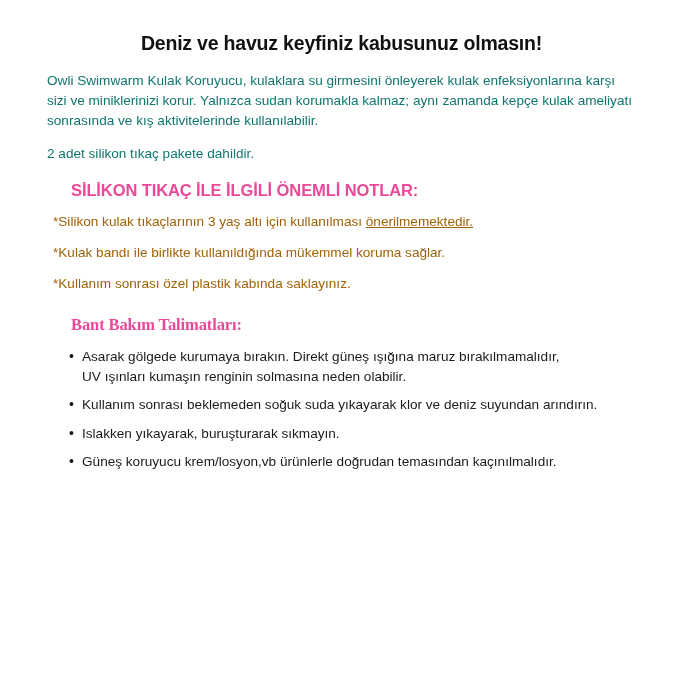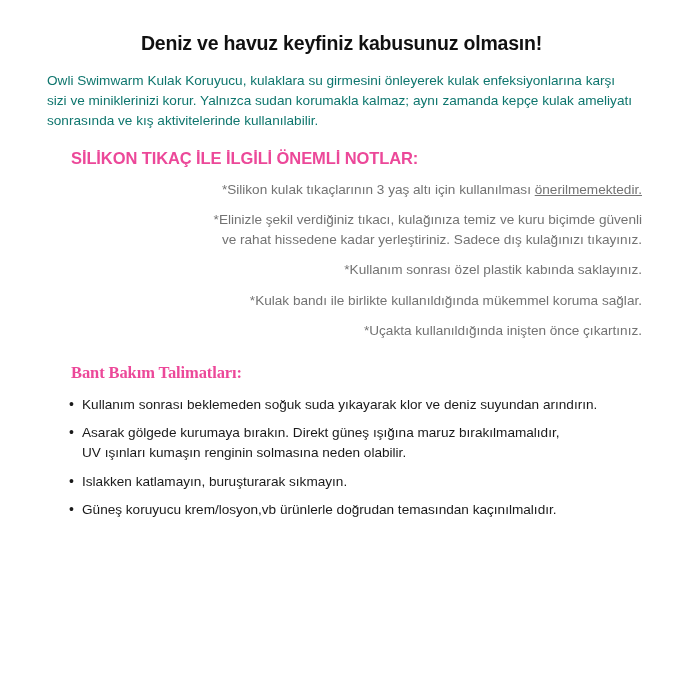--- a/index.html
+++ b/index.html
@@ -51,22 +51,21 @@
     margin-top: 22px;
     padding-left: 54px;
     font-family: Liberation Serif, serif;
   }
   .note {
     font-size: 13.6px;
     line-height: 1.44;
     margin: 0 0 11px 0;
     padding-left: 36px;
     padding-right: 24px;
-    color: #737373;
-    text-align: right;
+    color: #a16207;
   }
   .note .u {
     text-decoration: underline;
   }
   .note .ind {
     display: block;
     padding-left: 8px;
   }
   .bullets {
     list-style: none;
@@ -95,52 +94,46 @@
   }
 </style>
 </head>
 <body>
 
 <div class="page">
 
   <h1 class="headline">Deniz ve havuz keyfiniz kabusunuz olmasın!</h1>
 
   <p class="para">Owli Swimwarm Kulak Koruyucu, kulaklara su girmesini önleyerek kulak enfeksiyonlarına karşı sizi ve miniklerinizi korur. Yalnızca sudan korumakla kalmaz; aynı zamanda kepçe kulak ameliyatı sonrasında ve kış aktivitelerinde kullanılabilir.</p>
+  <p class="para tight">2 adet silikon tıkaç pakete dahildir.</p>
 
   <h2 class="section-title">SİLİKON TIKAÇ İLE İLGİLİ ÖNEMLİ NOTLAR:</h2>
 
   <p class="note">
     <span>*Silikon kulak tıkaçlarının 3 yaş altı için kullanılması </span><span class="u">önerilmemektedir.</span>
   </p>
   <p class="note">
-    <span>*Elinizle şekil verdiğiniz tıkacı, kulağınıza temiz ve kuru biçimde güvenli</span>
-    <span class="ind">ve rahat hissedene kadar yerleştiriniz. Sadece dış kulağınızı tıkayınız.</span>
+    <span>*Kulak bandı ile birlikte kullanıldığında mükemmel koruma sağlar.</span>
   </p>
   <p class="note">
     <span>*Kullanım sonrası özel plastik kabında saklayınız.</span>
-  </p>
-  <p class="note">
-    <span>*Kulak bandı ile birlikte kullanıldığında mükemmel koruma sağlar.</span>
-  </p>
-  <p class="note">
-    <span>*Uçakta kullanıldığında inişten önce çıkartınız.</span>
   </p>
 
   <h2 class="section-title second">Bant Bakım Talimatları:</h2>
 
   <ul class="bullets">
     <li>
-      <span>Kullanım sonrası beklemeden soğuk suda yıkayarak klor ve deniz suyundan arındırın.</span>
-    </li>
-    <li>
       <span>Asarak gölgede kurumaya bırakın. Direkt güneş ışığına maruz bırakılmamalıdır,</span>
       <span class="ind2">UV ışınları kumaşın renginin solmasına neden olabilir.</span>
     </li>
     <li>
-      <span>Islakken katlamayın, buruşturarak sıkmayın.</span>
+      <span>Kullanım sonrası beklemeden soğuk suda yıkayarak klor ve deniz suyundan arındırın.</span>
+    </li>
+    <li>
+      <span>Islakken yıkayarak, buruşturarak sıkmayın.</span>
     </li>
     <li>
       <span>Güneş koruyucu krem/losyon,vb ürünlerle doğrudan temasından kaçınılmalıdır.</span>
     </li>
 
   </ul>
 
 </div>
 
 </body></html>

